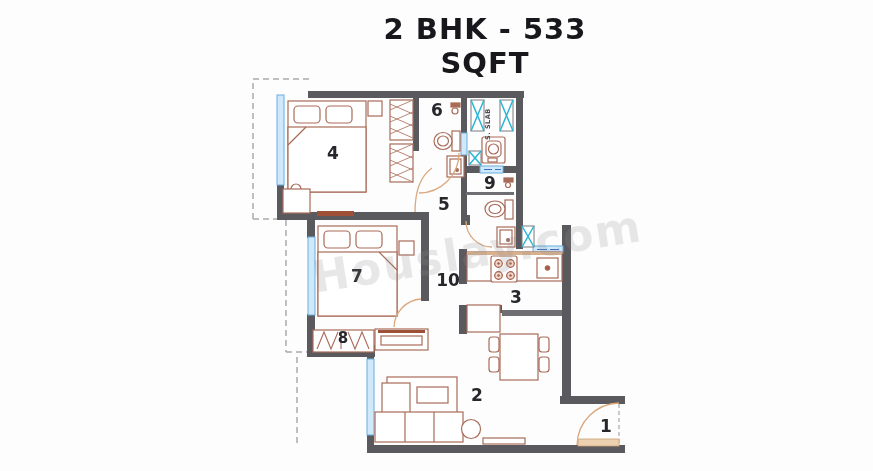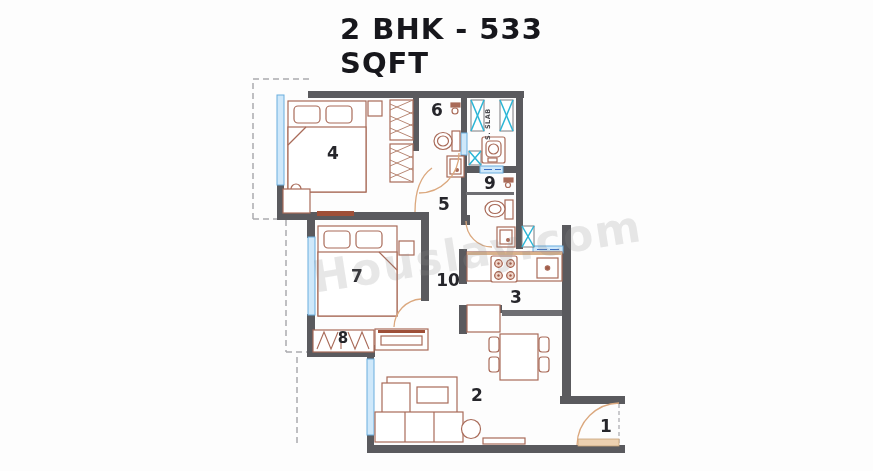--- a/index.html
+++ b/index.html
@@ -2,21 +2,21 @@
 <html><head>
 <meta charset="utf-8">
 <style>
   html,body{margin:0;padding:0;background:#ffffff;}
   .stage{
     position:relative;width:873px;height:471px;background:#fdfdfd;overflow:hidden;
     font-family:"DejaVu Sans","Liberation Sans",sans-serif;
   }
   .plan-title{
     position:absolute;left:340px;top:12px;width:290px;height:40px;
-    text-align:left;font-size:29px;font-weight:700;letter-spacing:1px;color:#17171c;
+    text-align:center;font-size:29px;font-weight:700;letter-spacing:1px;color:#17171c;
   }
   .watermark{
     position:absolute;left:312px;top:226px;width:330px;height:70px;
     font-size:44px;font-weight:700;letter-spacing:2px;color:#8d8d8d;opacity:0.20;
     transform:rotate(-9deg);white-space:nowrap;pointer-events:none;
   }
   .plan-svg{position:absolute;left:0;top:0;}
   .rn{
     position:absolute;width:28px;text-align:center;
     font-size:17px;font-weight:600;color:#26262b;line-height:22px;

